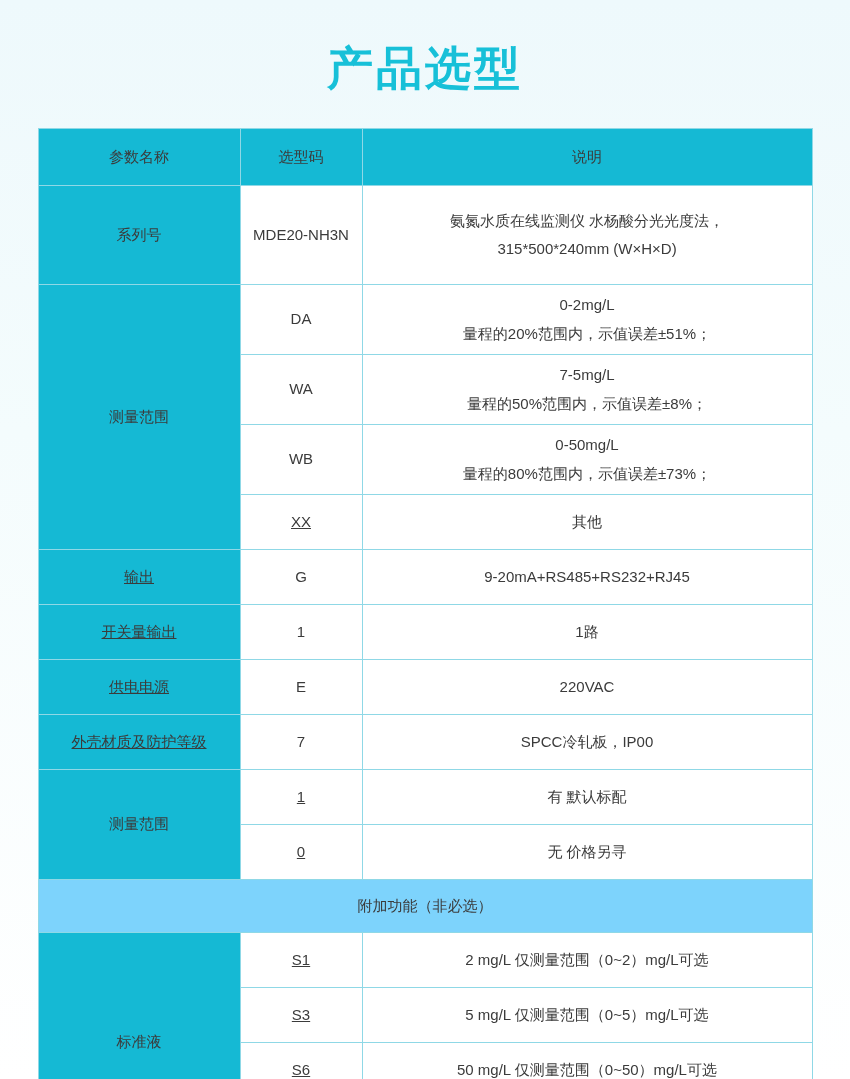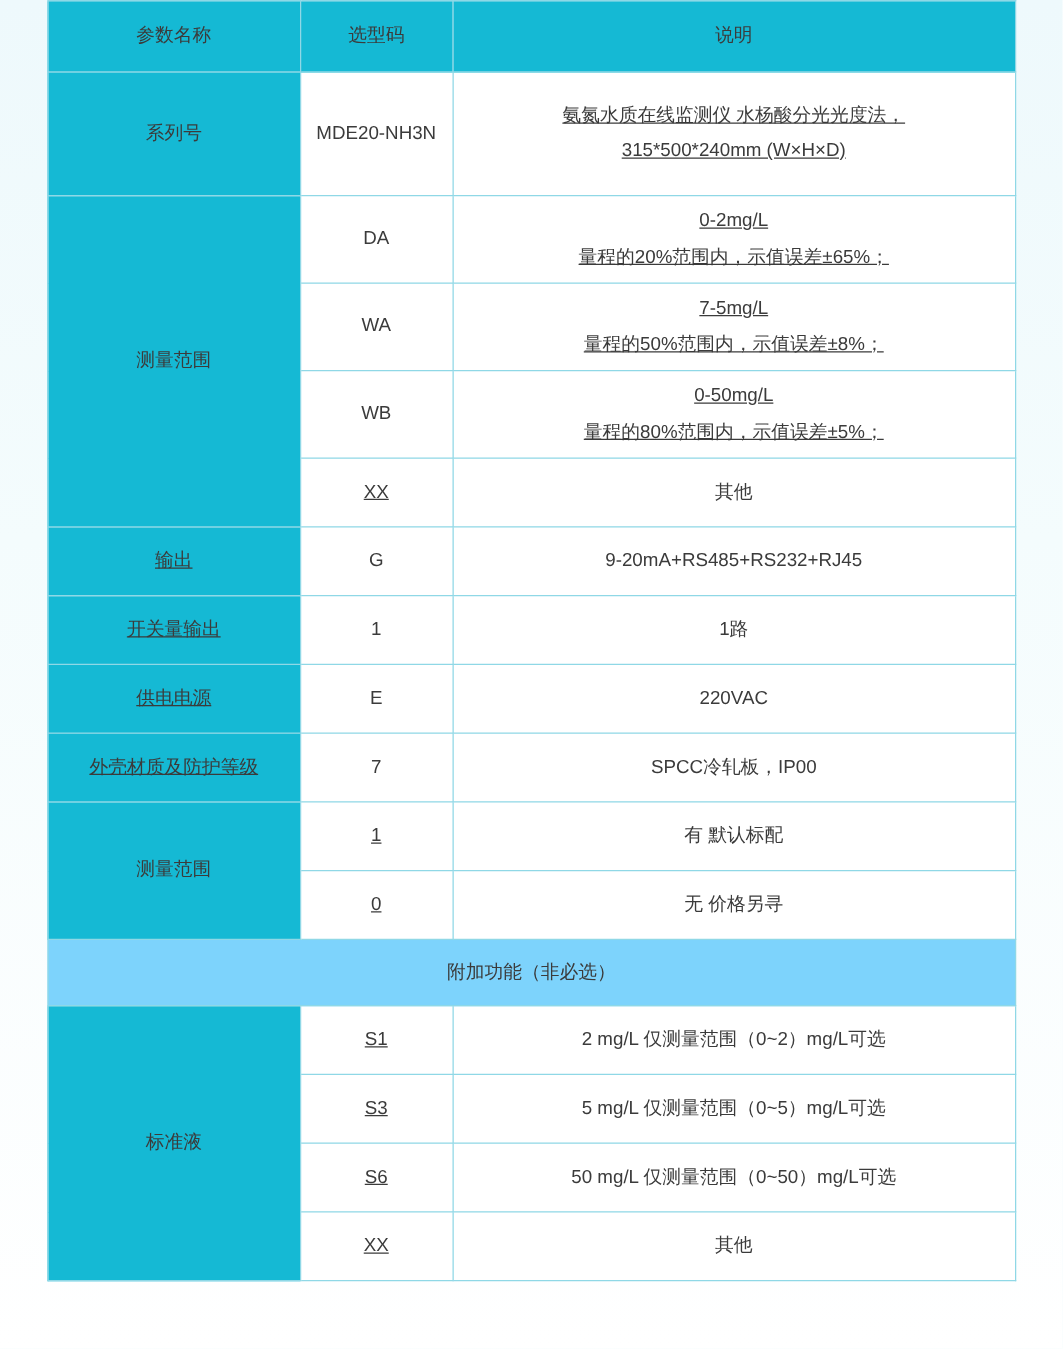--- a/index.html
+++ b/index.html
@@ -74,34 +74,34 @@
     color: #3b3b3b;
     margin-top: 26px;
   }
   .r-desc {
     font-size: 15px;
     color: #3b3b3b;
     padding: 6px 10px;
   }
   .two-line {
     padding: 12px 8px;
-    text-decoration: underline;
   }
   .two-line div {
     line-height: 1.9;
   }
   .h-small { height: 42px; text-decoration: underline; }
   .h-med   { height: 86px; }
   .nowrapcell { white-space: nowrap; font-size: 15px; }
 </style>
 </head>
 <body>
 
 <div class="page">
 
+  <div class="title">产品选型</div>
 
   <table class="spec">
     <colgroup>
       <col class="c1">
         <col class="c2">
         <col class="c3">
     </colgroup>
     <tbody>
       <tr class="hdr">
         <td>参数名称</td>
@@ -116,35 +116,35 @@
           <div>氨氮水质在线监测仪  水杨酸分光光度法，</div>
           <div>315*500*240mm (W×H×D)</div>
         </td>
       </tr>
 
       <tr>
         <td class="labelcell" rowspan="4">测量范围</td>
         <td class="r-code">DA</td>
         <td class="r-desc two-line">
           <div>0-2mg/L</div>
-          <div>量程的20%范围内，示值误差±65%；</div>
+          <div>量程的20%范围内，示值误差±51%；</div>
         </td>
       </tr>
       <tr>
         <td class="r-code">WA</td>
         <td class="r-desc two-line">
           <div>7-5mg/L</div>
           <div>量程的50%范围内，示值误差±8%；</div>
         </td>
       </tr>
       <tr>
         <td class="r-code">WB</td>
         <td class="r-desc two-line">
           <div>0-50mg/L</div>
-          <div>量程的80%范围内，示值误差±5%；</div>
+          <div>量程的80%范围内，示值误差±73%；</div>
         </td>
       </tr>
       <tr>
         <td class="r-code h-small">XX</td>
         <td class="r-desc">其他</td>
       </tr>
 
       <tr>
         <td class="labelcell h-small">输出</td>
         <td class="r-code">G</td>

